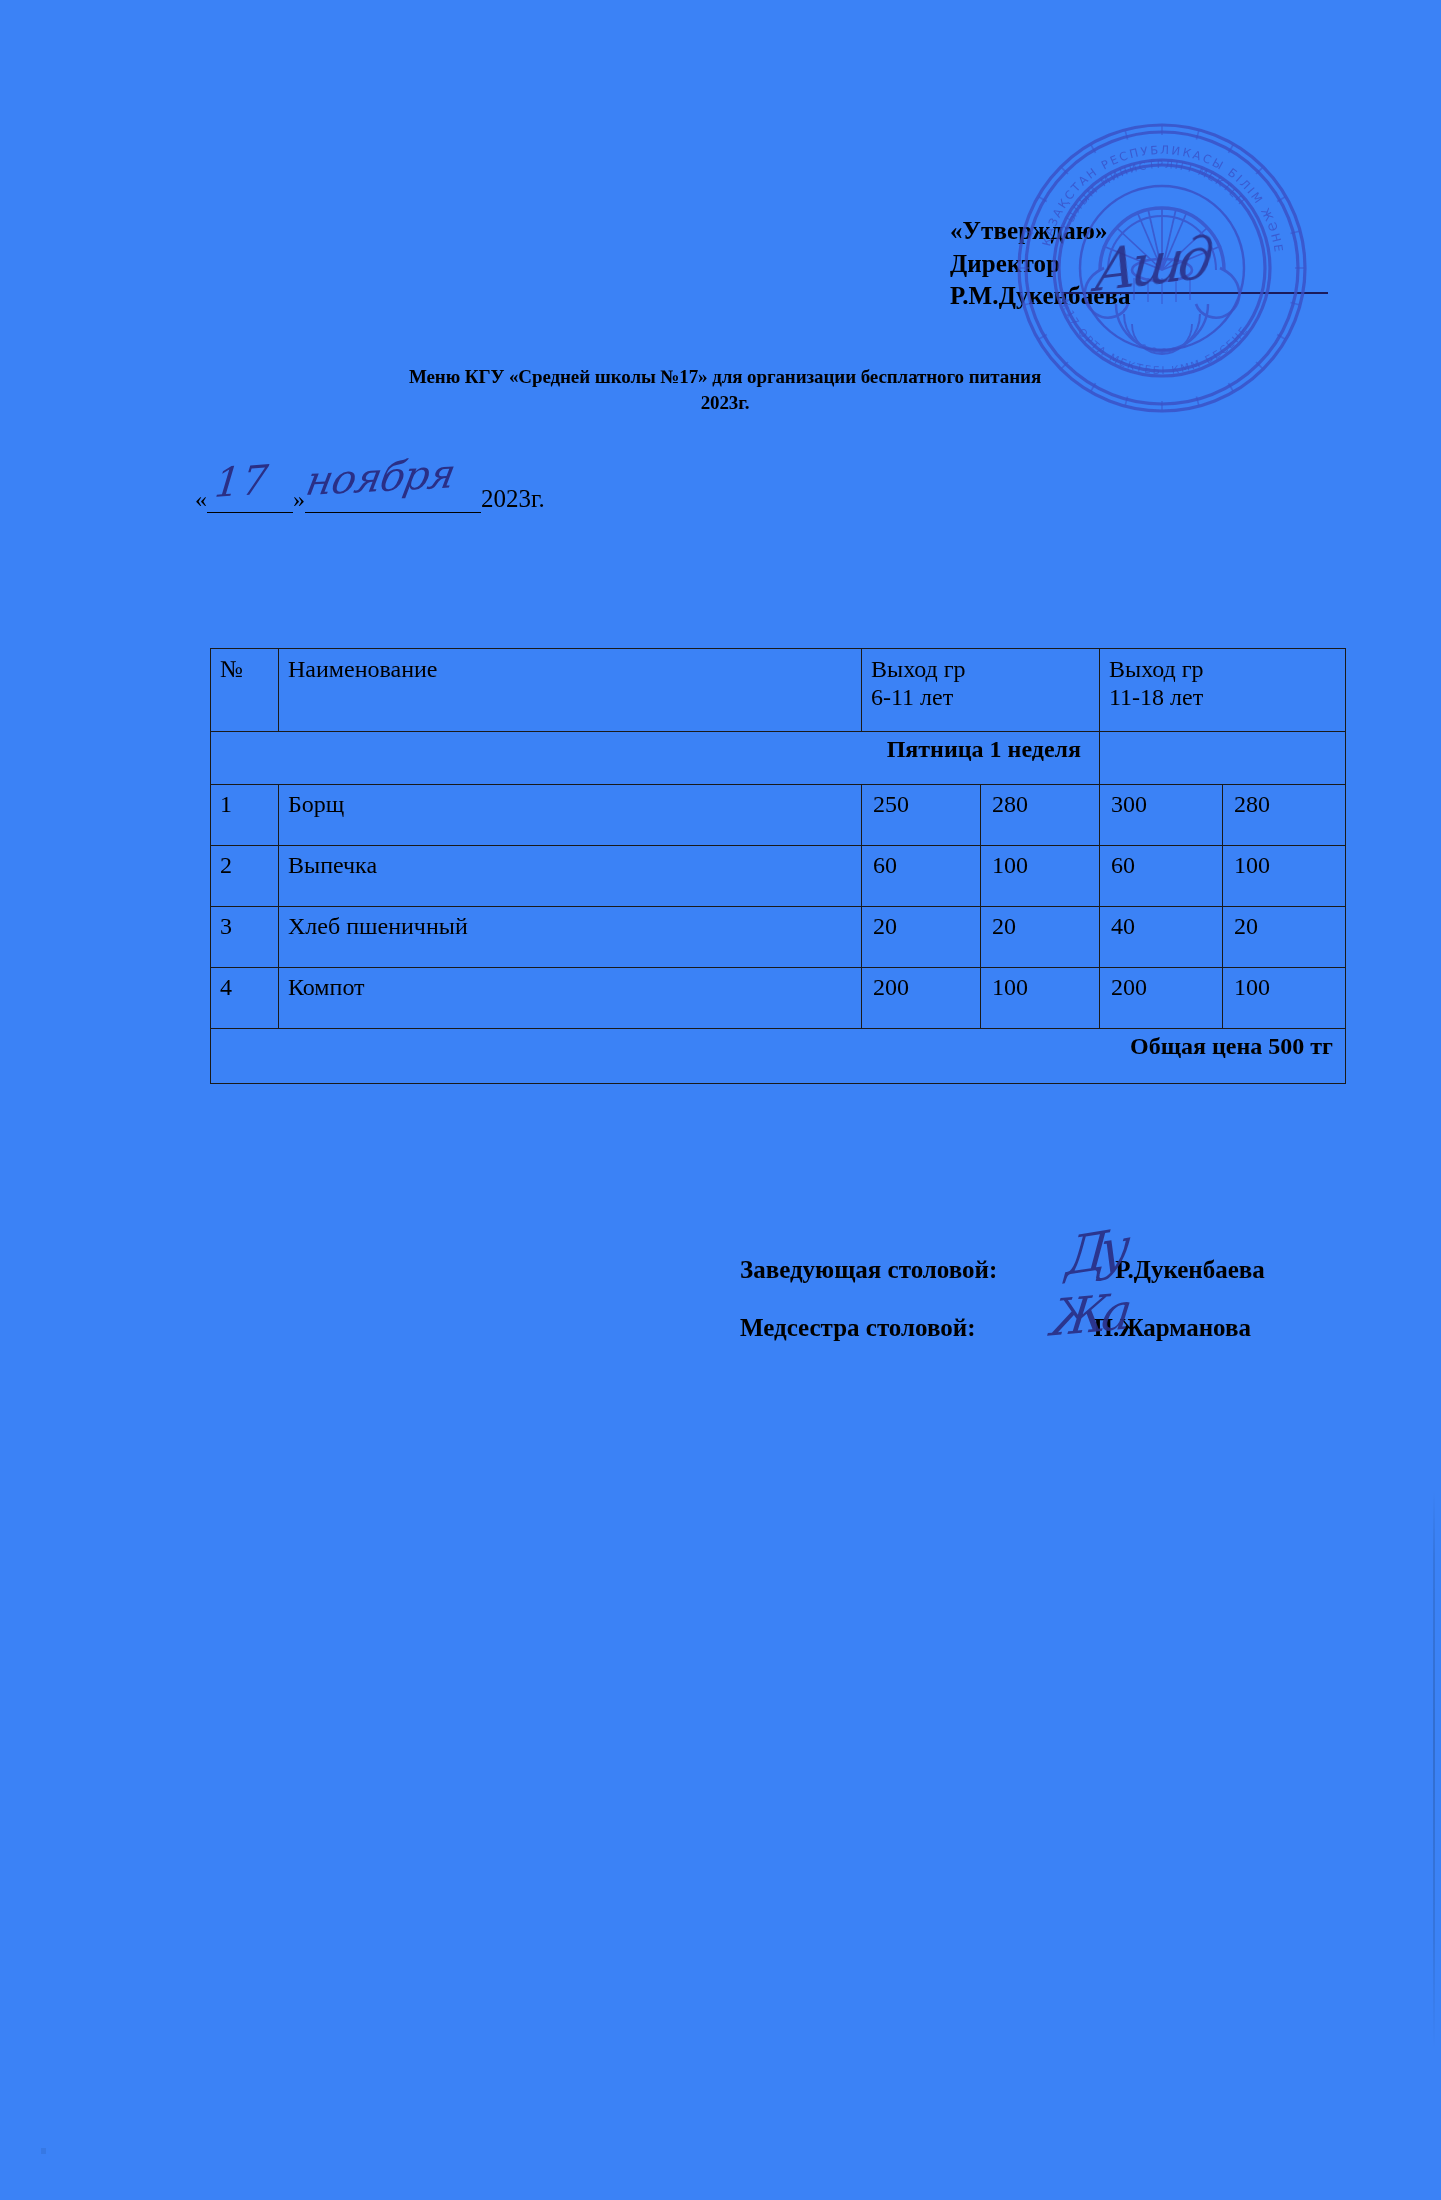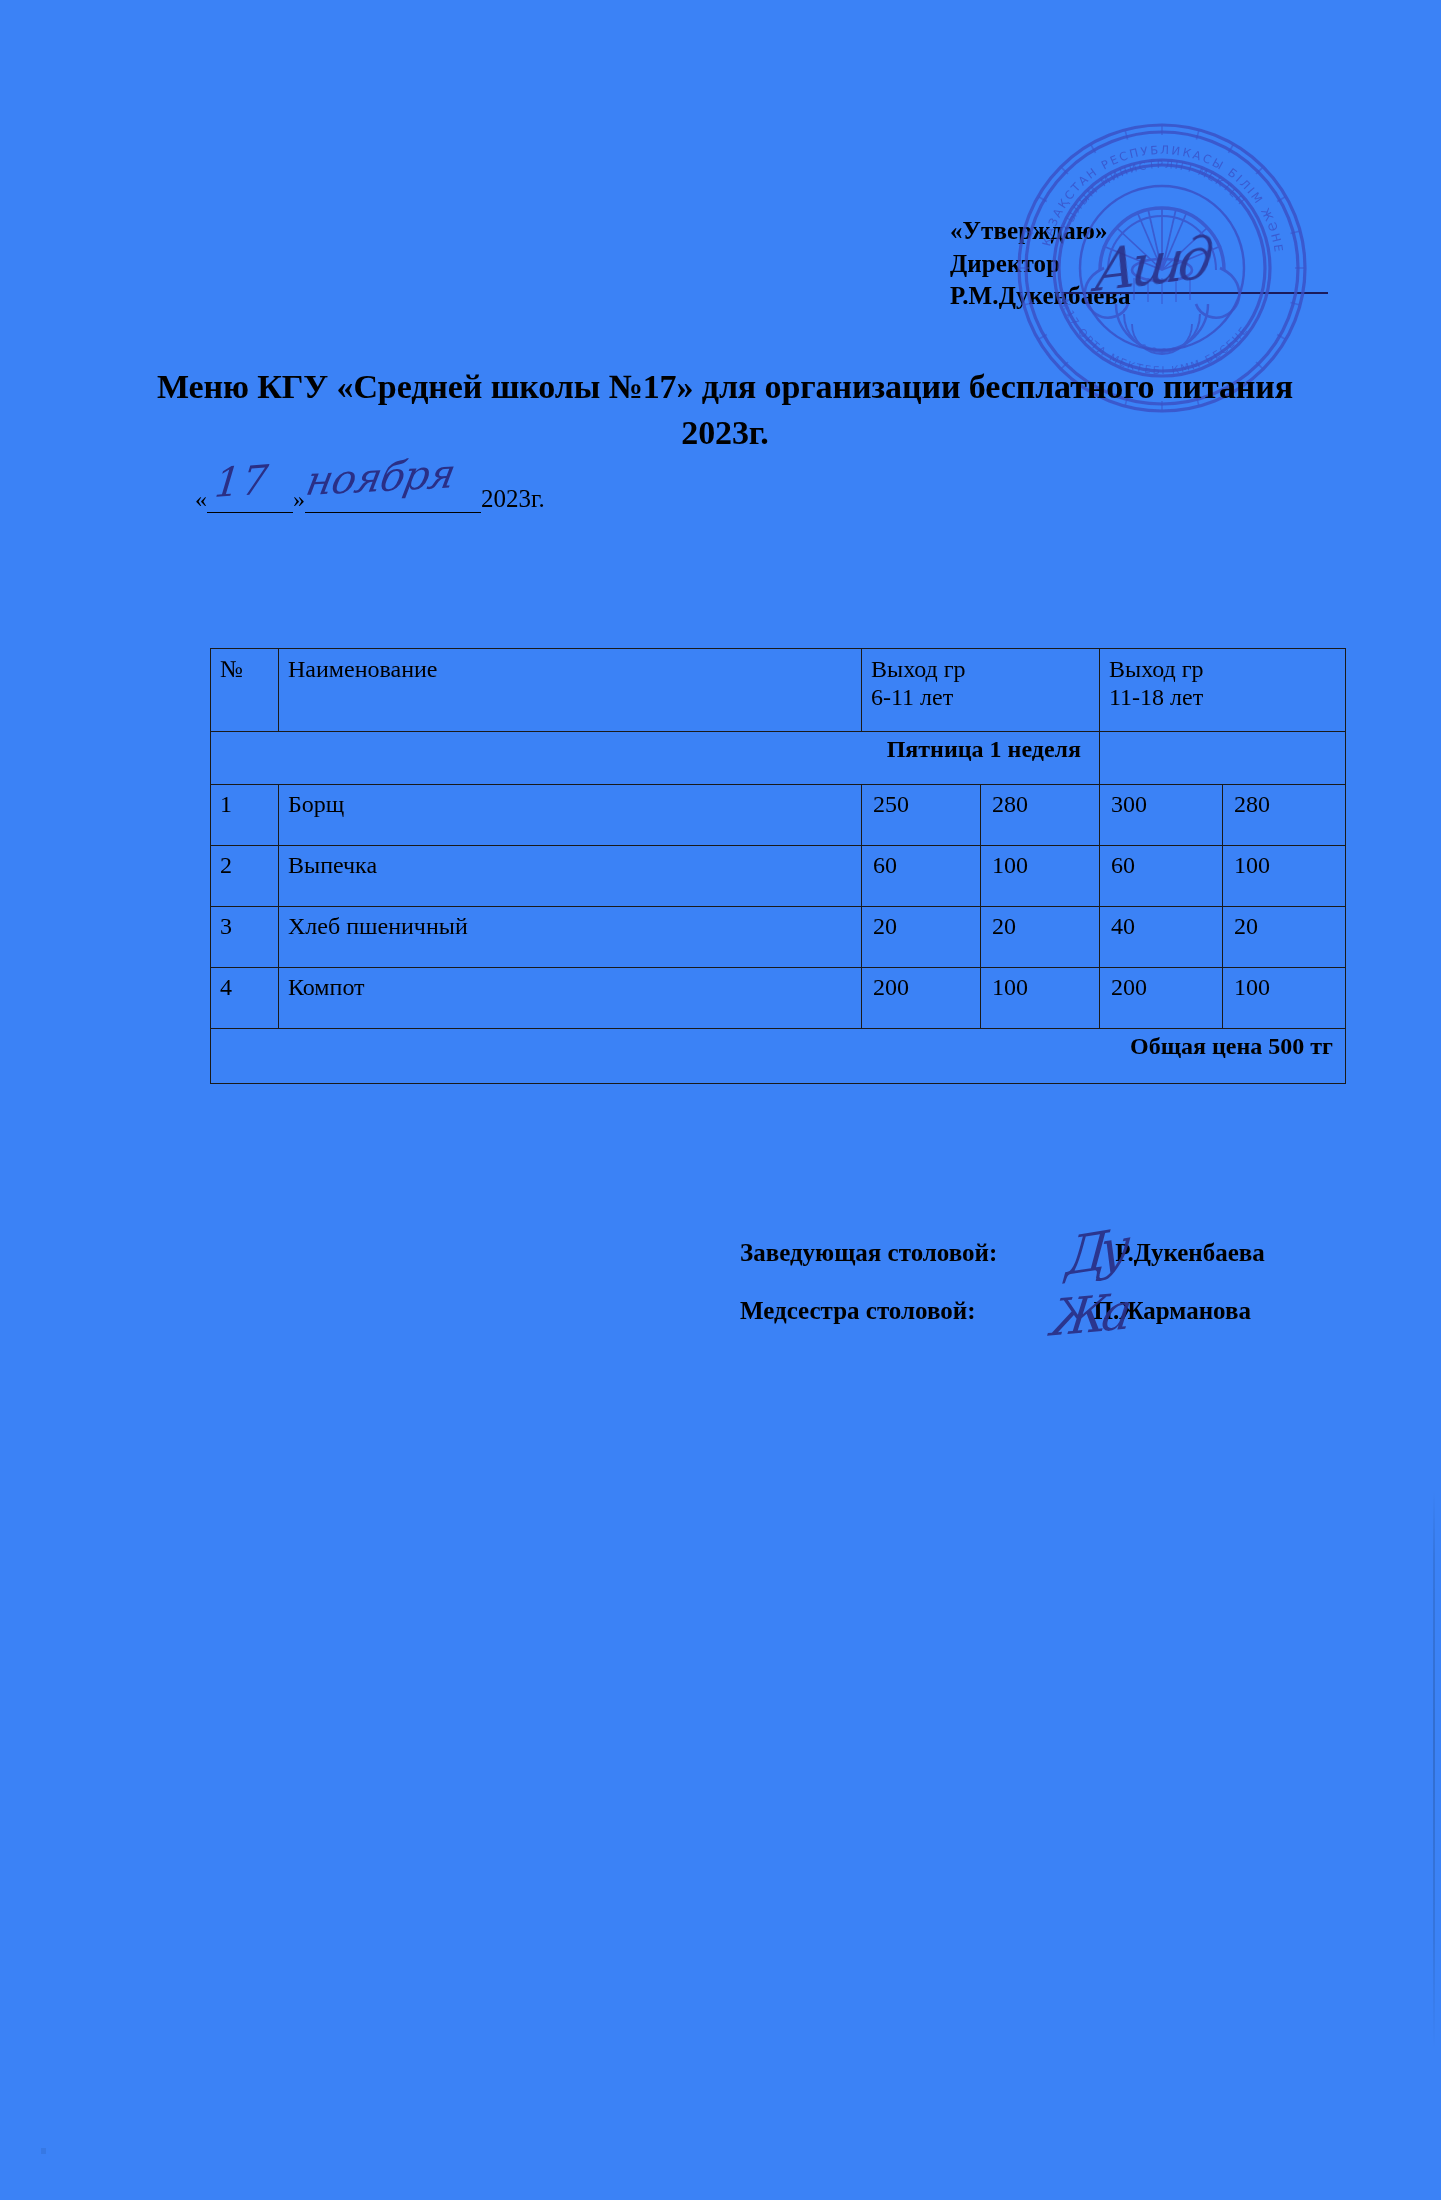--- a/index.html
+++ b/index.html
@@ -95,21 +95,21 @@
     letter-spacing: -6px;
   }
 
   
   .doc-title {
     position: absolute;
     left: 120px;
     top: 364px;
     width: 1210px;
     text-align: center;
-    font-size: 34px;
+    font-size: 19px;
     font-weight: bold;
     line-height: 1.36;
     letter-spacing: -0.1px;
   }
 
   
   .dateline {
     position: absolute;
     left: 195px;
     top: 482px;
@@ -207,21 +207,21 @@
     position: absolute;
     left: 740px;
     top: 1240px;
     width: 620px;
     font-size: 25px;
     font-weight: bold;
     line-height: 1.0;
   }
   .signoff-row {
     display: flex;
-    align-items: flex-start;
+    align-items: center;
     height: 58px;
     white-space: nowrap;
   }
   .signoff-role { }
   .signoff-gap { width: 118px; }
   .signoff-name { }
 
   .sig-hand-1 {
     position: absolute;
     left: 1066px;

